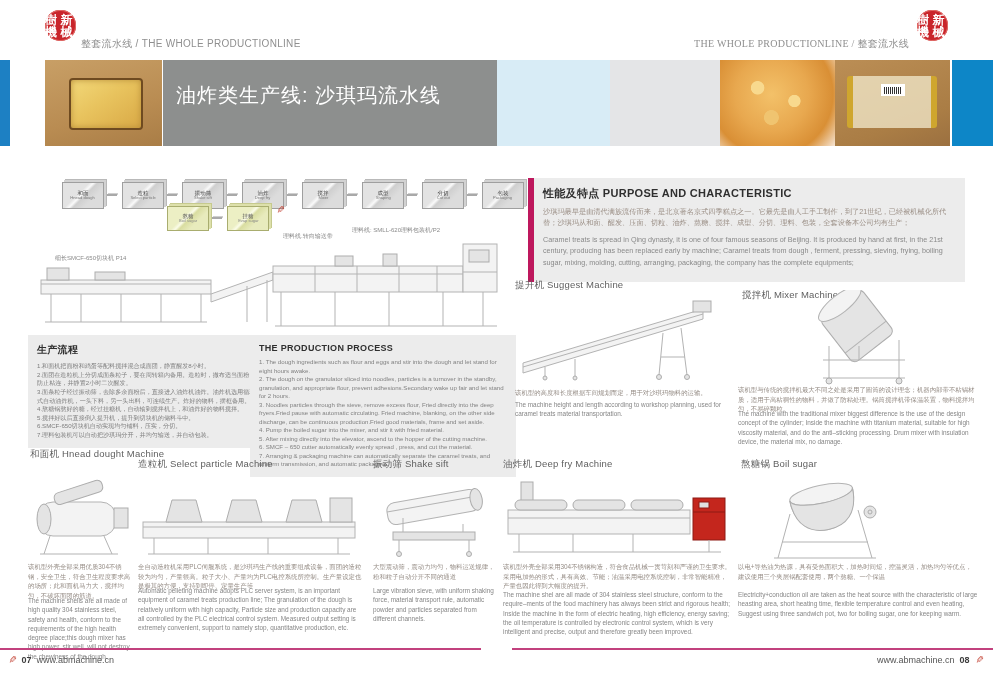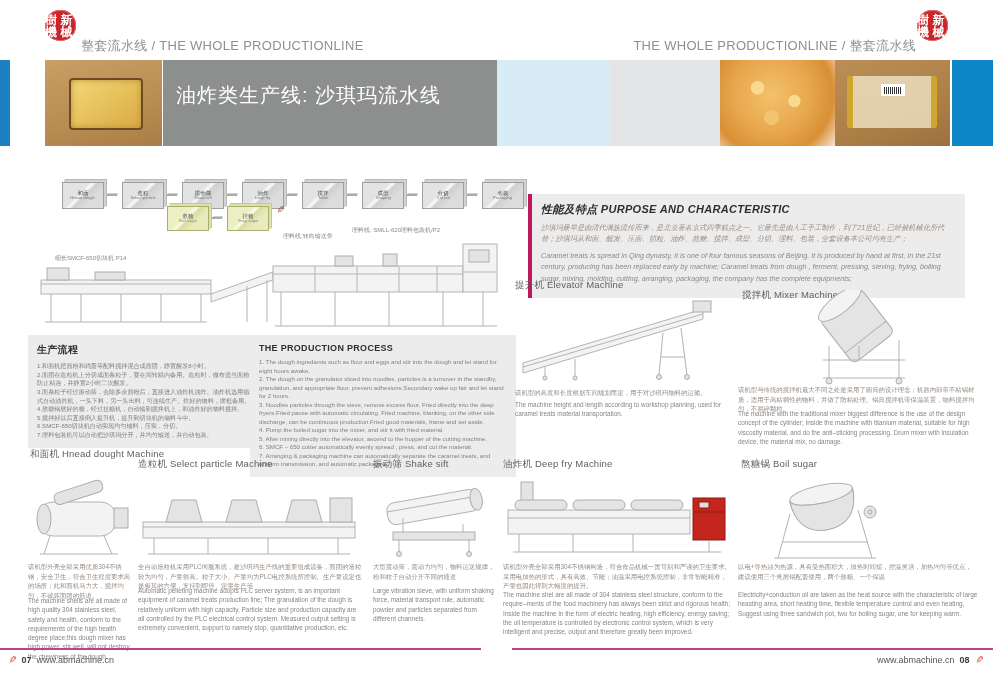--- a/index.html
+++ b/index.html
@@ -10,21 +10,21 @@
     -webkit-font-smoothing:antialiased;
   }
   .abs{position:absolute;}
   
   .seal{
     width:31px;height:31px;background:#c9252b;border-radius:15px;
     display:grid;grid-template-columns:1fr 1fr;align-items:center;justify-items:center;
     color:#fff;font-size:12px;font-weight:bold;line-height:1;
     box-shadow:inset 0 0 0 1px #e06a66;
   }
-  .tagline{font-size:13px;color:#8f8f8f;letter-spacing:.3px;}
+  .tagline{font-size:10px;color:#8f8f8f;letter-spacing:.3px;}
   
   .strip{top:60px;height:86px;}
   .blue-edge{background:#1d80c3;}
   .banner{background:#8d8f8e;color:#ffffff;}
   .banner .t-zh{font-size:20px;letter-spacing:1px;}
   .banner .t-en{font-size:10.5px;margin-top:3px;letter-spacing:.2px;}
   
   .fbox{
     position:absolute;width:40px;height:25px;
     background:linear-gradient(135deg,#e3e3e3 40%,#fafafa 47%,#cfcfcf 53%,#dcdcdc 70%);
@@ -71,21 +71,21 @@
 <body>
 
 <div class="abs" style="left:45px;top:10px;">
   <div class="seal">
     <span>樹機</span>
     <span>新械</span>
   </div>
 </div>
 <div class="abs tagline" style="left:81px;top:37px;">整套流水线 / THE WHOLE PRODUCTIONLINE</div>
 
-<div class="abs tagline" style="right:77px;top:37px;">THE WHOLE PRODUCTIONLINE / 整套流水线</div>
+<div class="abs tagline" style="right:84px;top:37px;font-family:Liberation Serif, serif;">THE WHOLE PRODUCTIONLINE / 整套流水线</div>
 <div class="abs" style="right:45px;top:10px;">
   <div class="seal">
     <span>樹機</span>
     <span>新械</span>
   </div>
 </div>
 
 <div class="abs strip blue-edge" style="left:0;width:10px;"></div>
 
 <div class="abs strip" style="left:45px;width:117px;background:linear-gradient(165deg,#c89f66 0%,#b98c52 60%,#a97d46 100%);">
@@ -227,27 +227,27 @@
   <h3 style="font-size:9px;">THE PRODUCTION PROCESS</h3>
   <div class="pitem-en">1. The dough ingredients such as flour and eggs and stir into the dough and let stand for eight hours awake.</div>
   <div class="pitem-en">2. The dough on the granulator sliced into noodles, particles is a turnover in the standby, granulation, and appropriate flour, prevent adhesions.Secondary wake up fair and let stand for 2 hours.</div>
   <div class="pitem-en">3. Noodles particles through the sieve, remove excess flour, Fried directly into the deep fryers.Fried pause with automatic circulating. Fried machine, blanking, on the other side discharge, can be continuous production.Fried good materials, frame and set aside.</div>
   <div class="pitem-en">4. Pump the boiled sugar into the mixer, and stir it with fried material.</div>
   <div class="pitem-en">5. After mixing directly into the elevator, ascend to the hopper of the cutting machine.</div>
   <div class="pitem-en">6. SMCF – 650 cutter automatically evenly spread , press, and cut the material.</div>
   <div class="pitem-en">7. Arranging &amp; packaging machine can automatically separate the caramel treats, and uniform transmission, and automatic packaging.</div>
 </div>
 
-<div class="abs panel purpose" style="left:528px;top:194px;width:437px;min-height:80px;border-left:4px solid #be185d;font-style:italic;">
+<div class="abs panel purpose" style="left:528px;top:178px;width:437px;min-height:80px;border-left:6px solid #be185d;">
   <h3 style="font-size:11px;">性能及特点   PURPOSE AND CHARACTERISTIC</h3>
   <p class="zh-p">沙琪玛最早是由清代满族流传而来，是北京著名京式四季糕点之一。它最先是由人工手工制作，到了21世纪，已经被机械化所代替；沙琪玛从和面、醒发、压面、切粒、油炸、熬糖、搅拌、成型、分切、理料、包装，全套设备本公司均有生产；</p>
   <p>Caramel treats is spread in Qing dynasty, it is one of four famous seasons of Beijing. It is produced by hand at first, in the 21st century, producing has been replaced early by machine; Caramel treats from dough , ferment, pressing, sieving, frying, boiling sugar, mixing, molding, cutting, arranging, packaging, the company has the complete equipments;</p>
 </div>
 
-<div class="abs m-title" style="left:515px;top:279px;">提升机 Elevator Machine</div>
+<div class="abs m-title" style="left:515px;top:279px;">提升机 Suggest Machine</div>
 <div class="abs" style="left:515px;top:293px;width:215px;height:88px;">
   <svg width="215" height="88" viewBox="0 0 215 88">
     <polygon class="st" points="8,70 188,16 188,26 8,80"></polygon>
     <line class="ln" x1="8" y1="74" x2="188" y2="21"></line>
     <rect class="st2" x="178" y="8" width="18" height="11"></rect>
     <line class="ln" x1="148" y1="40" x2="144" y2="82"></line>
       <line class="ln" x1="166" y1="35" x2="172" y2="82"></line>
     <line class="ln" x1="146" y1="64" x2="170" y2="64"></line>
     <line class="ln" x1="30" y1="74" x2="30" y2="84"></line>
       <line class="ln" x1="60" y1="66" x2="60" y2="84"></line>

